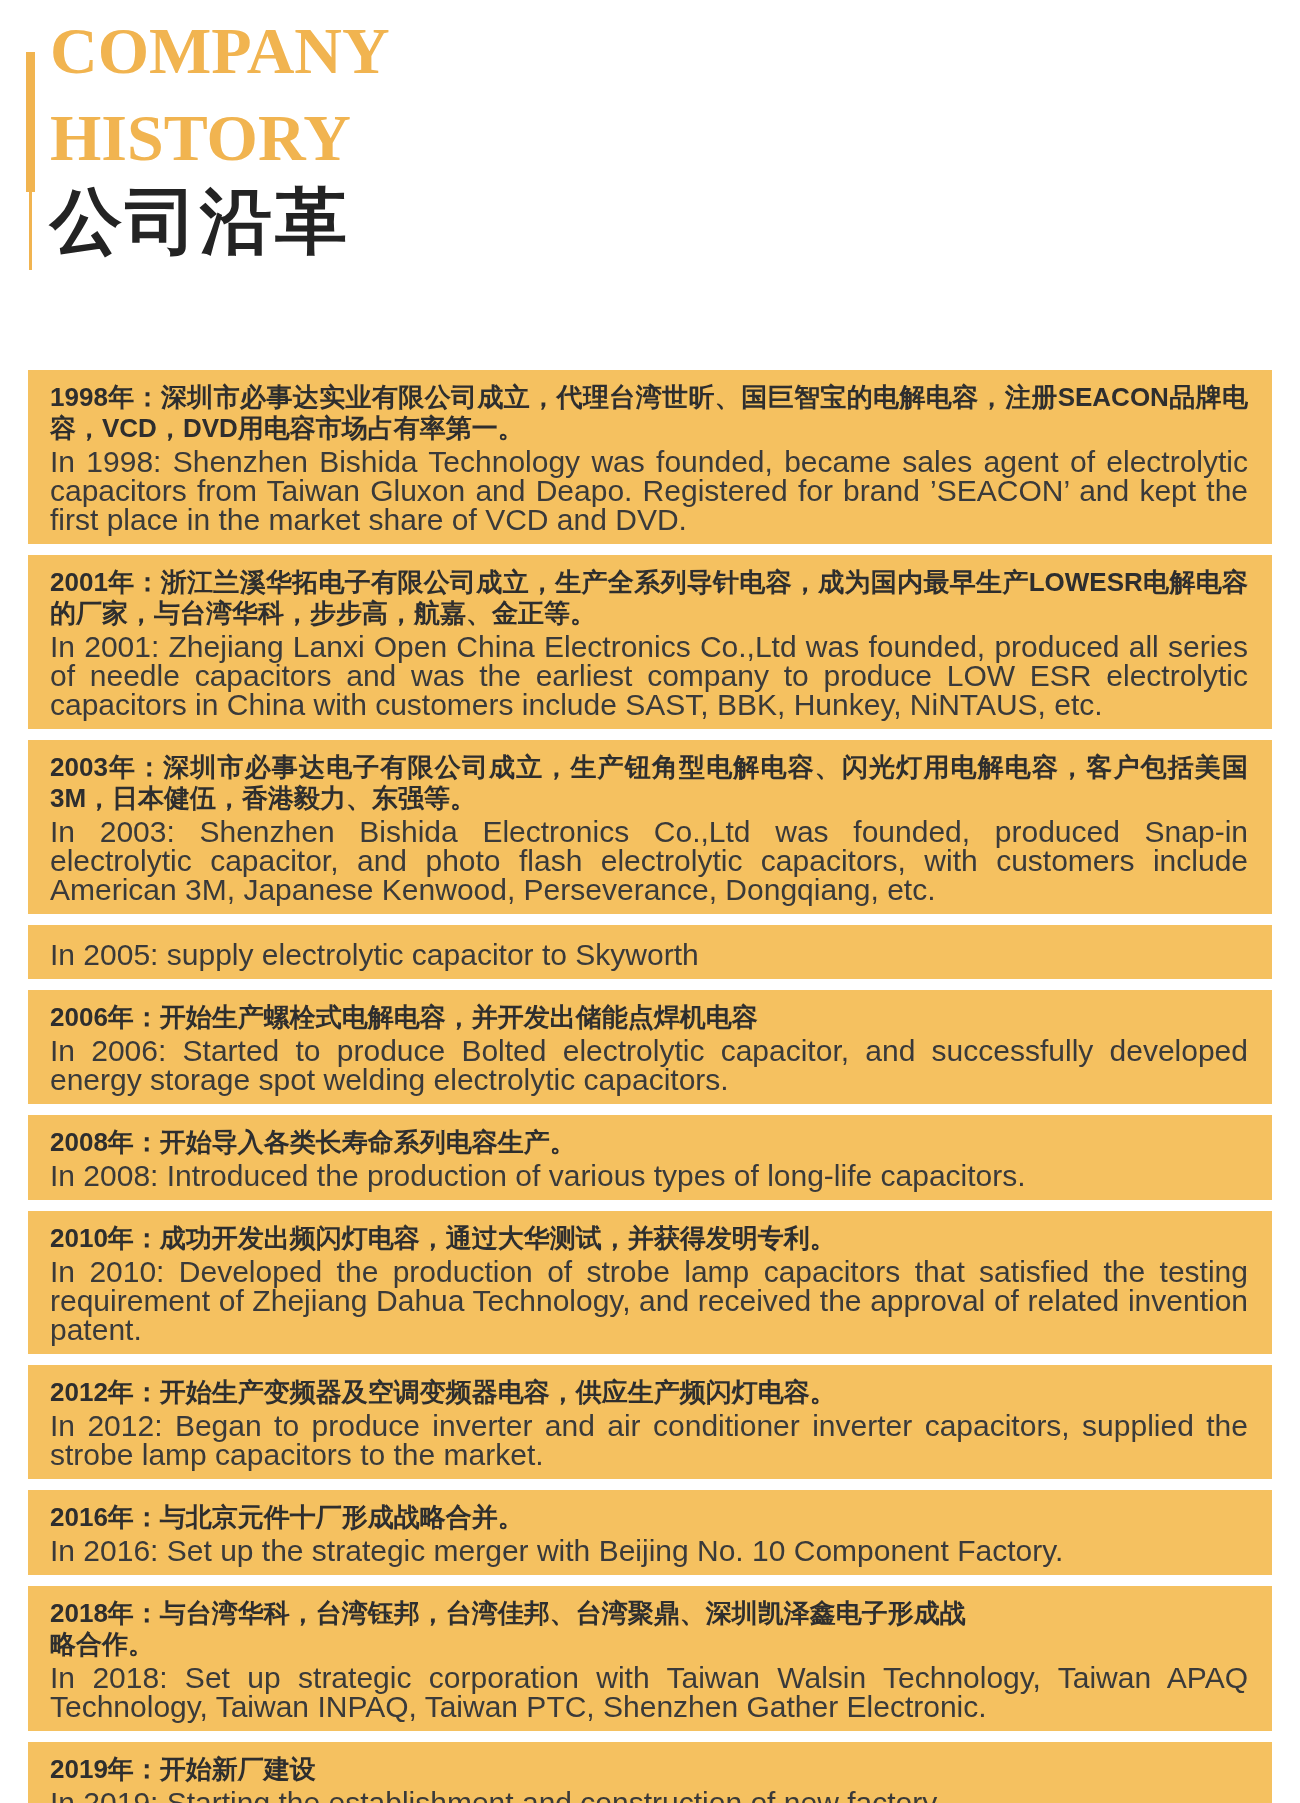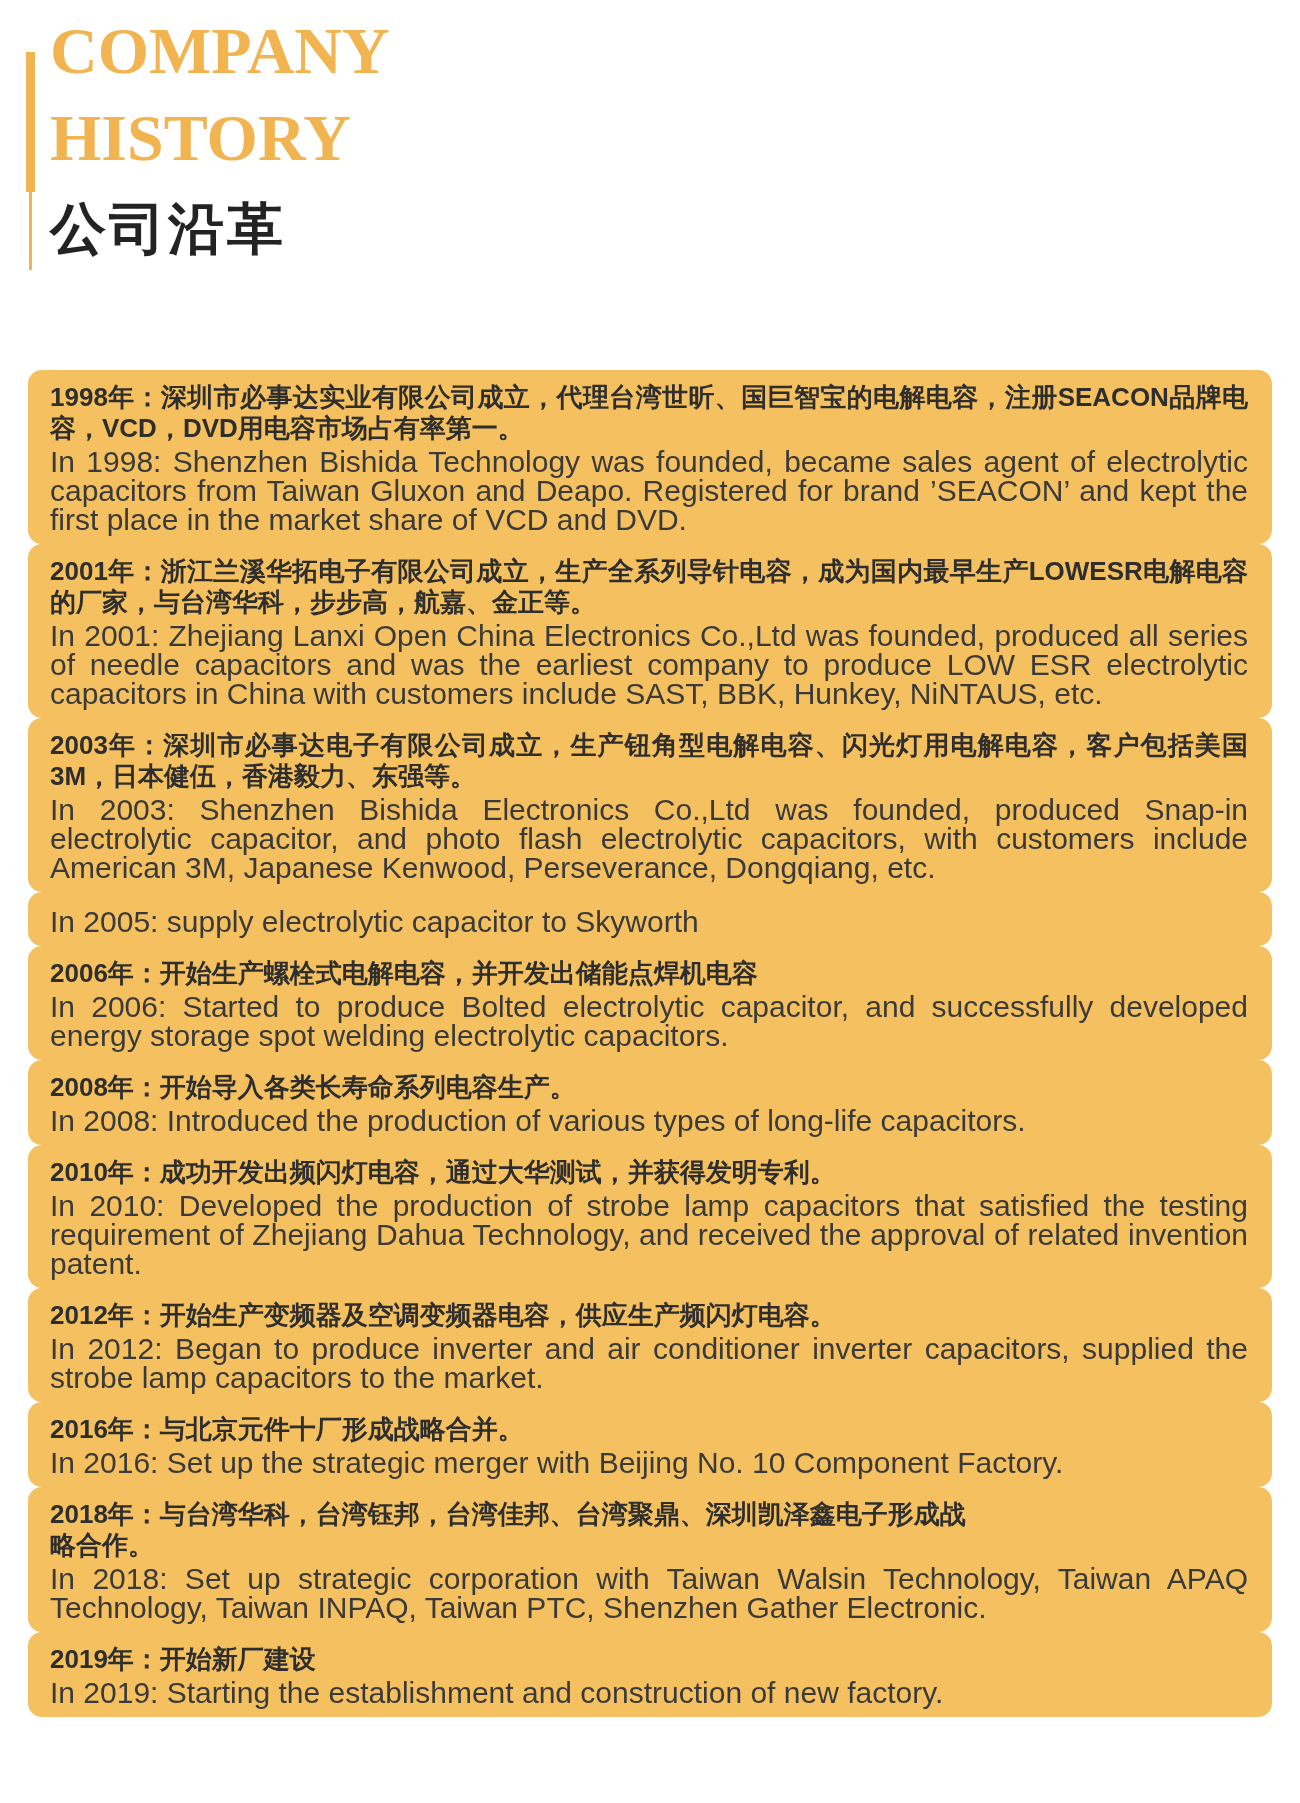--- a/index.html
+++ b/index.html
@@ -38,38 +38,37 @@
   }
   .title-en {
     font-family: Liberation Serif, serif;
     font-weight: bold;
     font-size: 66px;
     line-height: 87px;
     letter-spacing: 0px;
     color: var(--accent-gold);
   }
   .title-zh {
-    margin-top: 9px;
+    margin-top: 1px;
     font-weight: bold;
-    font-size: 56px;
+    font-size: 72px;
     line-height: 78px;
     letter-spacing: 3px;
     color: var(--heading-text);
   }
   
   .timeline {
     position: absolute;
     left: 28px; top: 370px;
     width: 1244px;
   }
   .block {
     background: var(--block-background);
     padding: 12px 24px 10px 22px;
-    margin-bottom: 0;
-    border-radius: 14px;
+    margin-bottom: 11px;
   }
   .zh {
     font-weight: bold;
     font-size: 26px;
     line-height: 31px;
     color: #2E2E2E;
     text-align: justify;
     white-space: pre-line;
   }
   .en {

